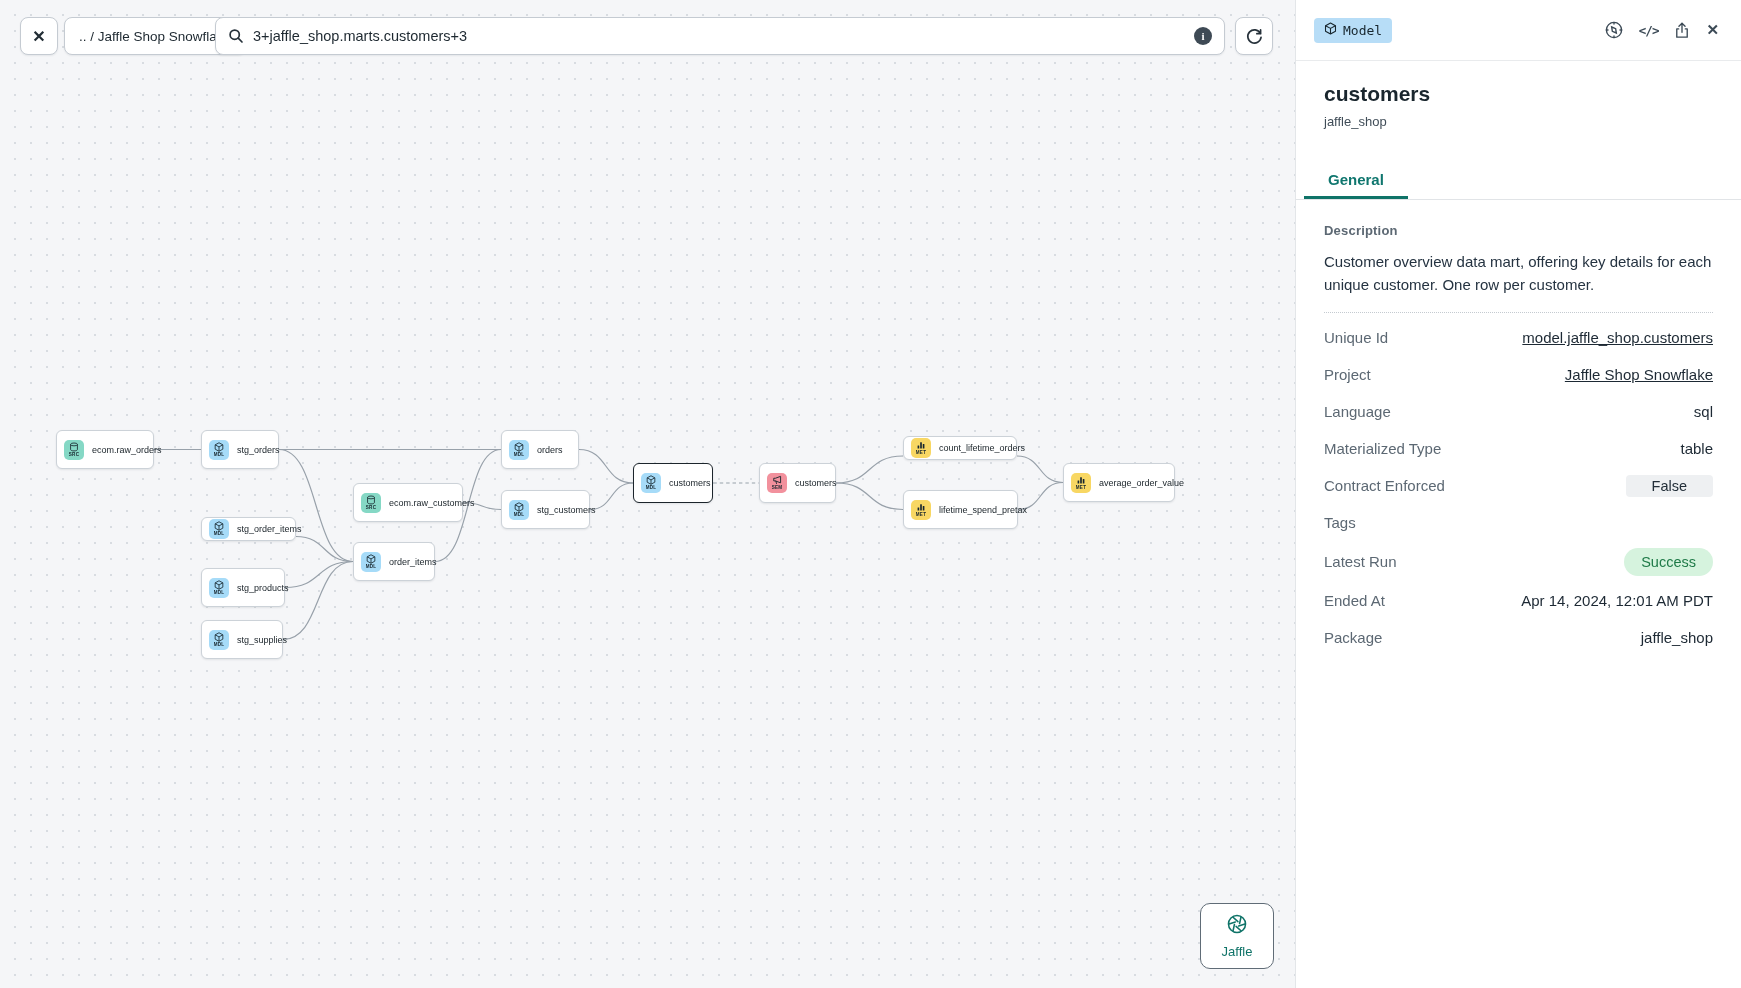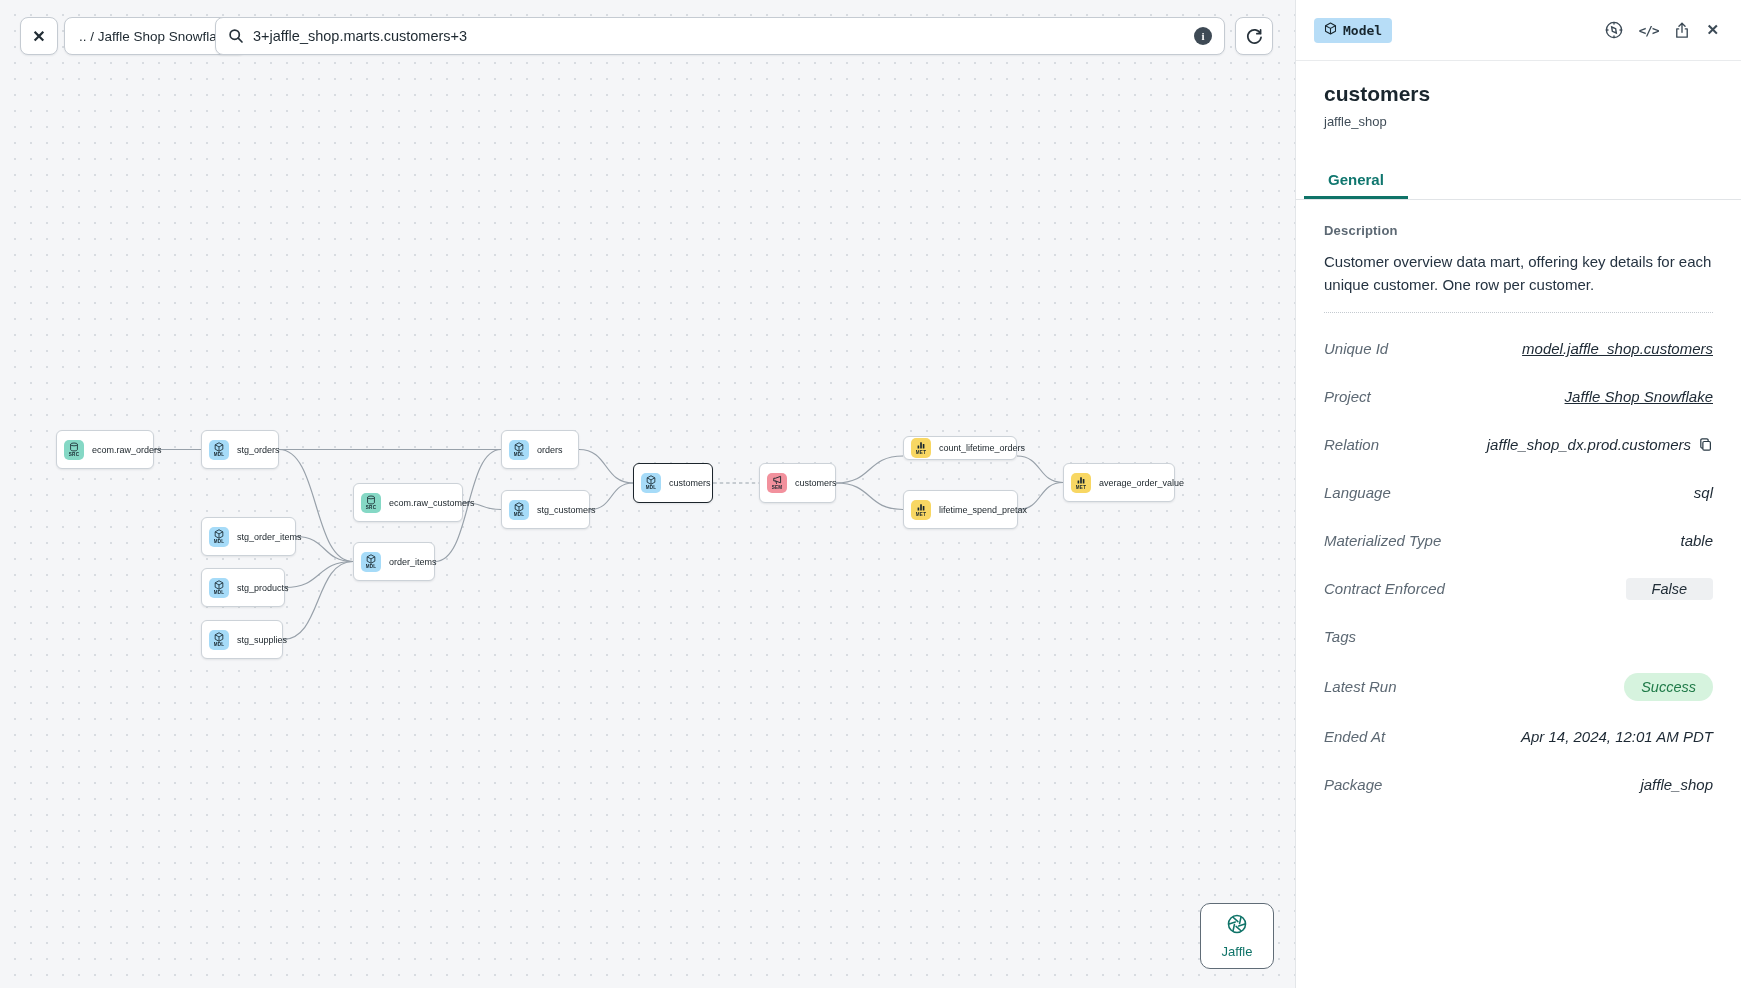--- a/index.html
+++ b/index.html
@@ -64,39 +64,39 @@
     position:absolute;left:1295px;top:0;width:446px;height:988px;box-sizing:border-box;
     background:#fff;border-left:1px solid #e3e6e9;
   }
   .p-head{
     height:61px;box-sizing:border-box;border-bottom:1px solid #e9ebed;
     display:flex;align-items:center;justify-content:space-between;padding:0 22px 0 18px;
   }
   .model-badge{
     background:#b7ddf7;border-radius:4px;height:25px;padding:0 10px;
     display:flex;align-items:center;gap:6px;
-    font-family:"DejaVu Sans Mono",monospace;font-size:13px;color:#17262e;font-weight:bold;
+    font-family:"DejaVu Sans Mono",monospace;font-size:13px;color:#17262e;
   }
   .head-icons{display:flex;align-items:center;gap:15px;color:#3c4a56;}
   .hicon{cursor:pointer;display:flex;align-items:center;justify-content:center;}
   .hicon.code{font-family:"DejaVu Sans Mono",monospace;font-size:12.5px;font-weight:bold;letter-spacing:-1px;}
   .hicon.x{font-size:15px;font-weight:bold;}
   .p-titlewrap{padding:21px 28px 0 28px;}
   .p-title{font-size:21px;font-weight:bold;color:#1a262e;}
   .p-sub{font-size:13px;color:#404d58;margin-top:8px;}
   .p-tabs{margin-top:33px;border-bottom:1px solid #e1e4e7;padding-left:8px;}
   .p-tab{
     display:inline-block;padding:9px 24px 8px 24px;font-size:15px;font-weight:bold;
     color:#0f766e;border-bottom:3px solid #0f7368;cursor:pointer;
   }
   .p-body{padding:0 28px;}
   .sec-label{margin-top:23px;font-size:13px;font-weight:bold;color:#5c6873;letter-spacing:.2px;}
   .desc{margin-top:13px;font-size:15px;color:#253341;line-height:1.52;}
   .dotted{border-bottom:1px dotted #c4cad0;margin-top:15px;}
-  .row{display:flex;justify-content:space-between;align-items:center;margin-top:24px;min-height:24px;font-size:15px;font-style:italic;}
+  .row{display:flex;justify-content:space-between;align-items:center;margin-top:13px;min-height:24px;font-size:15px;}
   .row .k{color:#5c6873;flex:0 0 auto;}
   .row .v{color:#1d2934;text-align:right;}
   .v-link{color:#0f7368;text-decoration:underline;cursor:pointer;}
   .v-relation{color:#0f7368;display:flex;align-items:center;gap:7px;}
   .pill-gray{background:#eef0f2;color:#222e38;border-radius:4px;padding:3px 26px;font-size:14.5px;}
   .pill-success{background:#d6f3de;color:#1f7a48;border-radius:14px;padding:6px 17px;font-size:14.5px;}
   .copy-ic{cursor:pointer;display:flex;color:#2a3a45;}
 </style>
 </head>
 <body>
@@ -137,21 +137,21 @@
           <span class="glyph">
             <svg width="10" height="10" viewBox="0 0 12 12" fill="none" stroke="#17262e" stroke-width="1" stroke-linejoin="round">
               <path d="M6 .9 L10.6 3.4 V8.6 L6 11.1 L1.4 8.6 V3.4 Z"></path>
               <path d="M1.4 3.4 L6 5.9 L10.6 3.4 M6 5.9 V11.1"></path>
             </svg>
           </span>
           <span class="t">MDL</span>
         </span>
         <span class="nlabel">stg_orders</span>
       </div>
-      <div class="node" style="left: 201px; top: 517px; width: 95px; height: 39px; text-align: center;">
+      <div class="node" style="left: 201px; top: 517px; width: 95px; height: 24px; text-align: center;">
         <span class="nicon" style="background:#a6dbf8">
           <span class="glyph">
             <svg width="10" height="10" viewBox="0 0 12 12" fill="none" stroke="#17262e" stroke-width="1" stroke-linejoin="round">
               <path d="M6 .9 L10.6 3.4 V8.6 L6 11.1 L1.4 8.6 V3.4 Z"></path>
               <path d="M1.4 3.4 L6 5.9 L10.6 3.4 M6 5.9 V11.1"></path>
             </svg>
           </span>
           <span class="t">MDL</span>
         </span>
         <span class="nlabel">stg_order_items</span>
@@ -380,32 +380,20 @@
     <div id="detail-rows">
         <div class="row">
           <span class="k">Unique Id</span>
           <span class="v v-link">model.jaffle_shop.customers</span>
         </div>
         <div class="row">
           <span class="k">Project</span>
           <span class="v v-link">Jaffle Shop Snowflake</span>
         </div>
         <div class="row">
-          <span class="k">Relation</span>
-          <span class="v v-relation">
-            <span>jaffle_shop_dx.prod.customers</span>
-            <span class="copy-ic">
-              <svg width="15" height="15" viewBox="0 0 16 16" fill="none" stroke="#2a3a45" stroke-width="1.3" stroke-linejoin="round">
-                <rect x="5.2" y="4.8" width="8" height="9.2" rx="1.3"></rect>
-                <path d="M10.8 4.8 V3.4 A1.4 1.4 0 0 0 9.4 2 H4.4 A1.4 1.4 0 0 0 3 3.4 V10.4 A1.4 1.4 0 0 0 4.4 11.8 H5.2"></path>
-              </svg>
-            </span>
-          </span>
-        </div>
-        <div class="row">
           <span class="k">Language</span>
           <span class="v">sql</span>
         </div>
         <div class="row">
           <span class="k">Materialized Type</span>
           <span class="v">table</span>
         </div>
         <div class="row">
           <span class="k">Contract Enforced</span>
           <span class="pill-gray">False</span>

